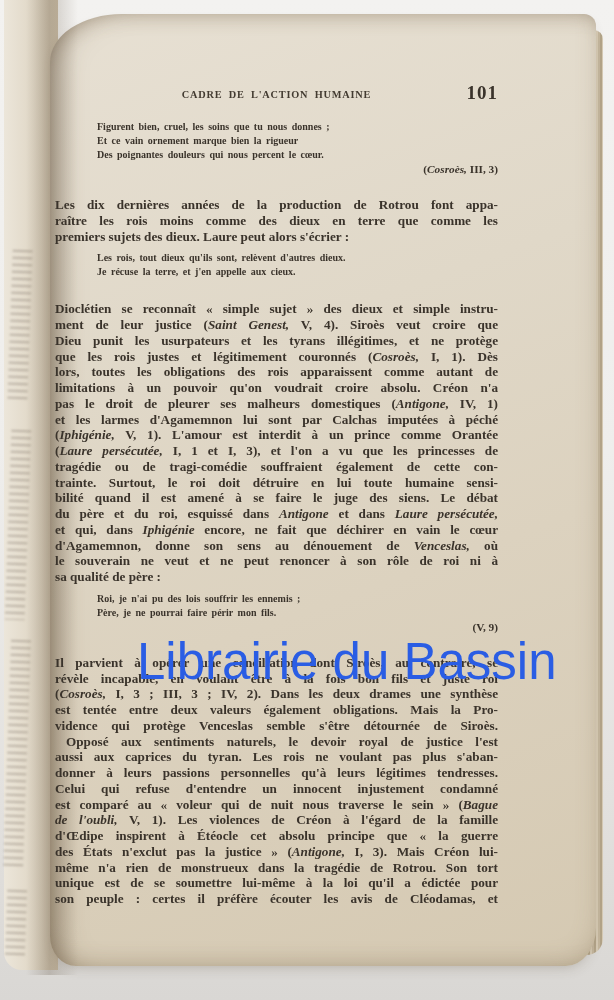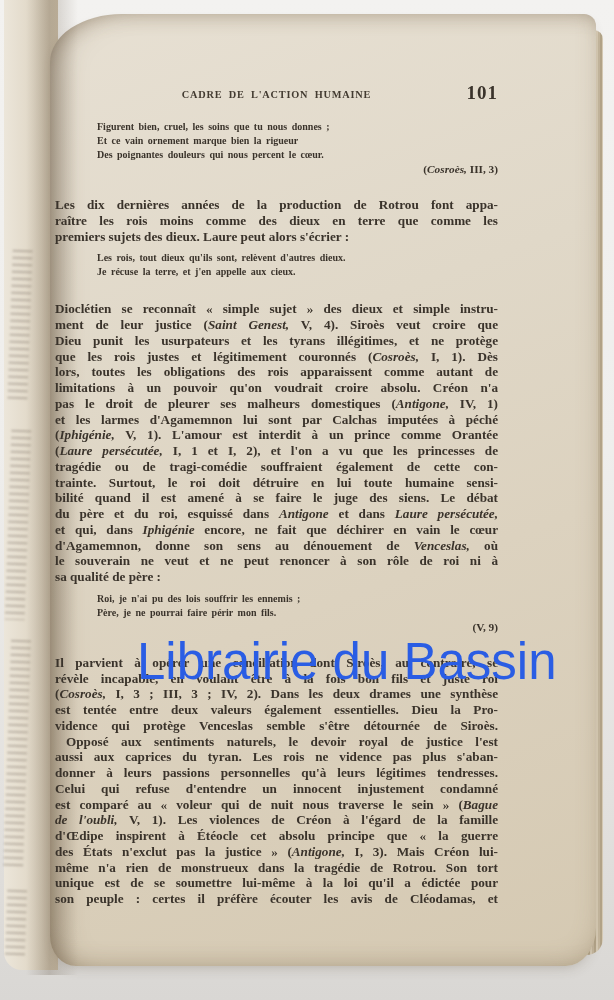--- a/index.html
+++ b/index.html
@@ -105,45 +105,45 @@
         <div class="block para">
           <div class="pline just"><span>Dioclétien se reconnaît « simple sujet » des dieux et simple instru-</span></div>
           <div class="pline just"><span>ment de leur justice (</span><i>Saint Genest,</i><span> V, 4). Siroès veut croire que</span></div>
           <div class="pline just"><span>Dieu punit les usurpateurs et les tyrans illégitimes, et ne protège</span></div>
           <div class="pline just"><span>que les rois justes et légitimement couronnés (</span><i>Cosroès,</i><span> I, 1). Dès</span></div>
           <div class="pline just"><span>lors, toutes les obligations des rois apparaissent comme autant de</span></div>
           <div class="pline just"><span>limitations à un pouvoir qu'on voudrait croire absolu. Créon n'a</span></div>
           <div class="pline just"><span>pas le droit de pleurer ses malheurs domestiques (</span><i>Antigone,</i><span> IV, 1)</span></div>
           <div class="pline just"><span>et les larmes d'Agamemnon lui sont par Calchas imputées à péché</span></div>
           <div class="pline just"><span>(</span><i>Iphigénie,</i><span> V, 1). L'amour est interdit à un prince comme Orantée</span></div>
-          <div class="pline just"><span>(</span><i>Laure persécutée,</i><span> I, 1 et I, 2), et l'on a vu que les princesses de</span></div>
+          <div class="pline just"><span>(</span><i>Laure persécutée,</i><span> I, 1 et I, 3), et l'on a vu que les princesses de</span></div>
           <div class="pline just"><span>tragédie ou de tragi-comédie souffraient également de cette con-</span></div>
           <div class="pline just"><span>trainte. Surtout, le roi doit détruire en lui toute humaine sensi-</span></div>
           <div class="pline just"><span>bilité quand il est amené à se faire le juge des siens. Le débat</span></div>
           <div class="pline just"><span>du père et du roi, esquissé dans </span><i>Antigone</i><span> et dans </span><i>Laure persécutée,</i><span></span></div>
           <div class="pline just"><span>et qui, dans </span><i>Iphigénie</i><span> encore, ne fait que déchirer en vain le cœur</span></div>
           <div class="pline just"><span>d'Agamemnon, donne son sens au dénouement de </span><i>Venceslas,</i><span> où</span></div>
           <div class="pline just"><span>le souverain ne veut et ne peut renoncer à son rôle de roi ni à</span></div>
           <div class="pline"><span>sa qualité de père :</span></div>
         </div>
         <div class="block verse">
           <div class="vline"><span>Roi, je n'ai pu des lois souffrir les ennemis ;</span></div>
           <div class="vline"><span>Père, je ne pourrai faire périr mon fils.</span></div>
           <div class="attr"><span>(V, 9)</span></div>
         </div>
         <div class="block para">
           <div class="pline just"><span>Il parvient à opérer une conciliation dont Siroès, au contraire, se</span></div>
           <div class="pline just"><span>révèle incapable, en voulant être à la fois bon fils et juste roi</span></div>
           <div class="pline just"><span>(</span><i>Cosroès,</i><span> I, 3 ; III, 3 ; IV, 2). Dans les deux drames une synthèse</span></div>
-          <div class="pline just"><span>est tentée entre deux valeurs également essentielles. Dieu la Pro-</span></div>
+          <div class="pline just"><span>est tentée entre deux valeurs également obligations. Mais la Pro-</span></div>
           <div class="pline just"><span>vidence qui protège Venceslas semble s'être détournée de Siroès.</span></div>
         </div>
         <div class="block para">
           <div class="pline just indent"><span>Opposé aux sentiments naturels, le devoir royal de justice l'est</span></div>
-          <div class="pline just"><span>aussi aux caprices du tyran. Les rois ne vidence pas plus s'aban-</span></div>
+          <div class="pline just"><span>aussi aux caprices du tyran. Les rois ne voulant pas plus s'aban-</span></div>
           <div class="pline just"><span>donner à leurs passions personnelles qu'à leurs légitimes tendresses.</span></div>
           <div class="pline just"><span>Celui qui refuse d'entendre un innocent injustement condamné</span></div>
           <div class="pline just"><span>est comparé au « voleur qui de nuit nous traverse le sein » (</span><i>Bague</i><span></span></div>
           <div class="pline just"><span></span><i>de l'oubli,</i><span> V, 1). Les violences de Créon à l'égard de la famille</span></div>
           <div class="pline just"><span>d'Œdipe inspirent à Étéocle cet absolu principe que « la guerre</span></div>
           <div class="pline just"><span>des États n'exclut pas la justice » (</span><i>Antigone,</i><span> I, 3). Mais Créon lui-</span></div>
           <div class="pline just"><span>même n'a rien de monstrueux dans la tragédie de Rotrou. Son tort</span></div>
           <div class="pline just"><span>unique est de se soumettre lui-même à la loi qu'il a édictée pour</span></div>
           <div class="pline just"><span>son peuple : certes il préfère écouter les avis de Cléodamas, et</span></div>
         </div>

